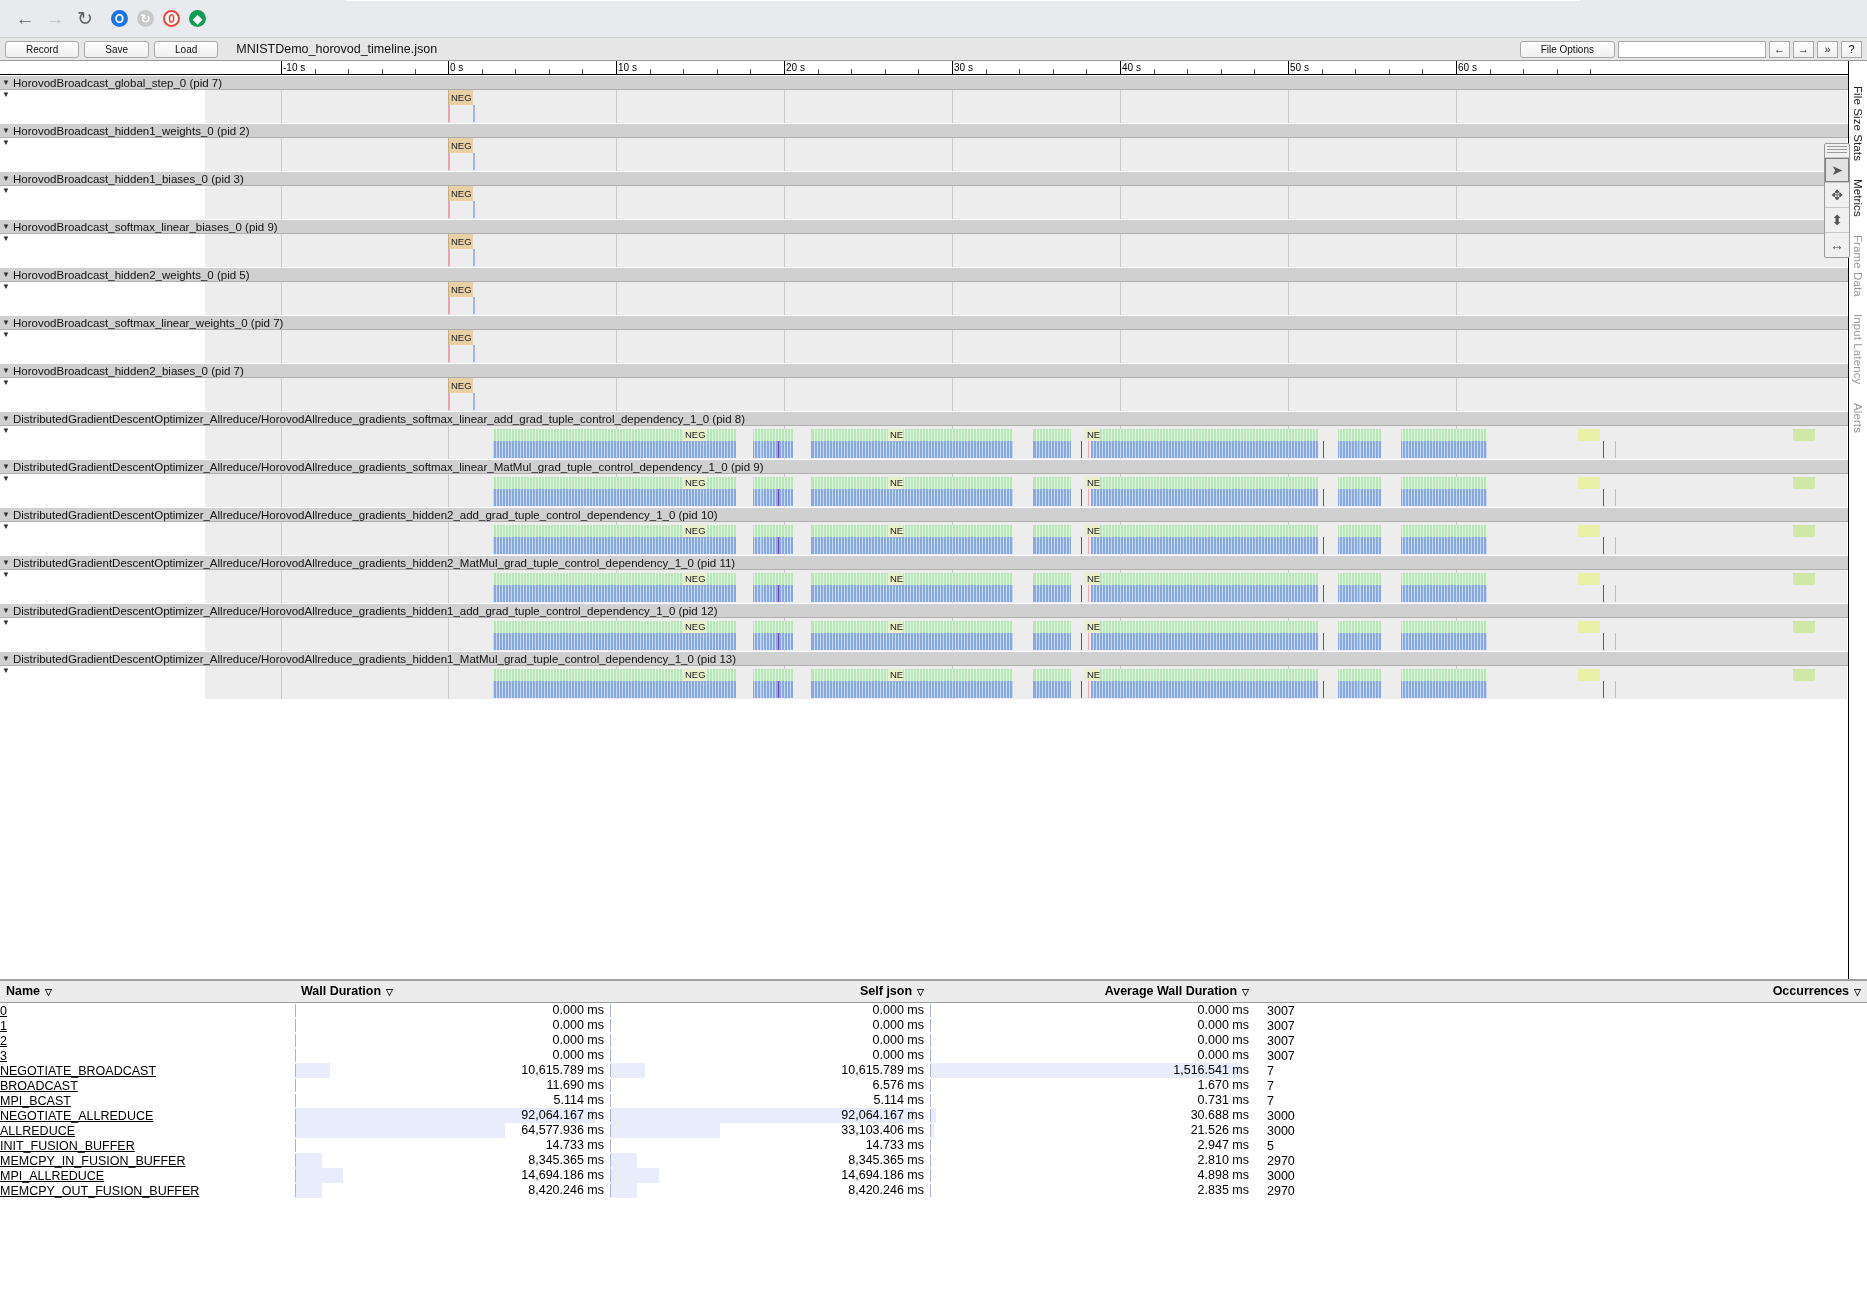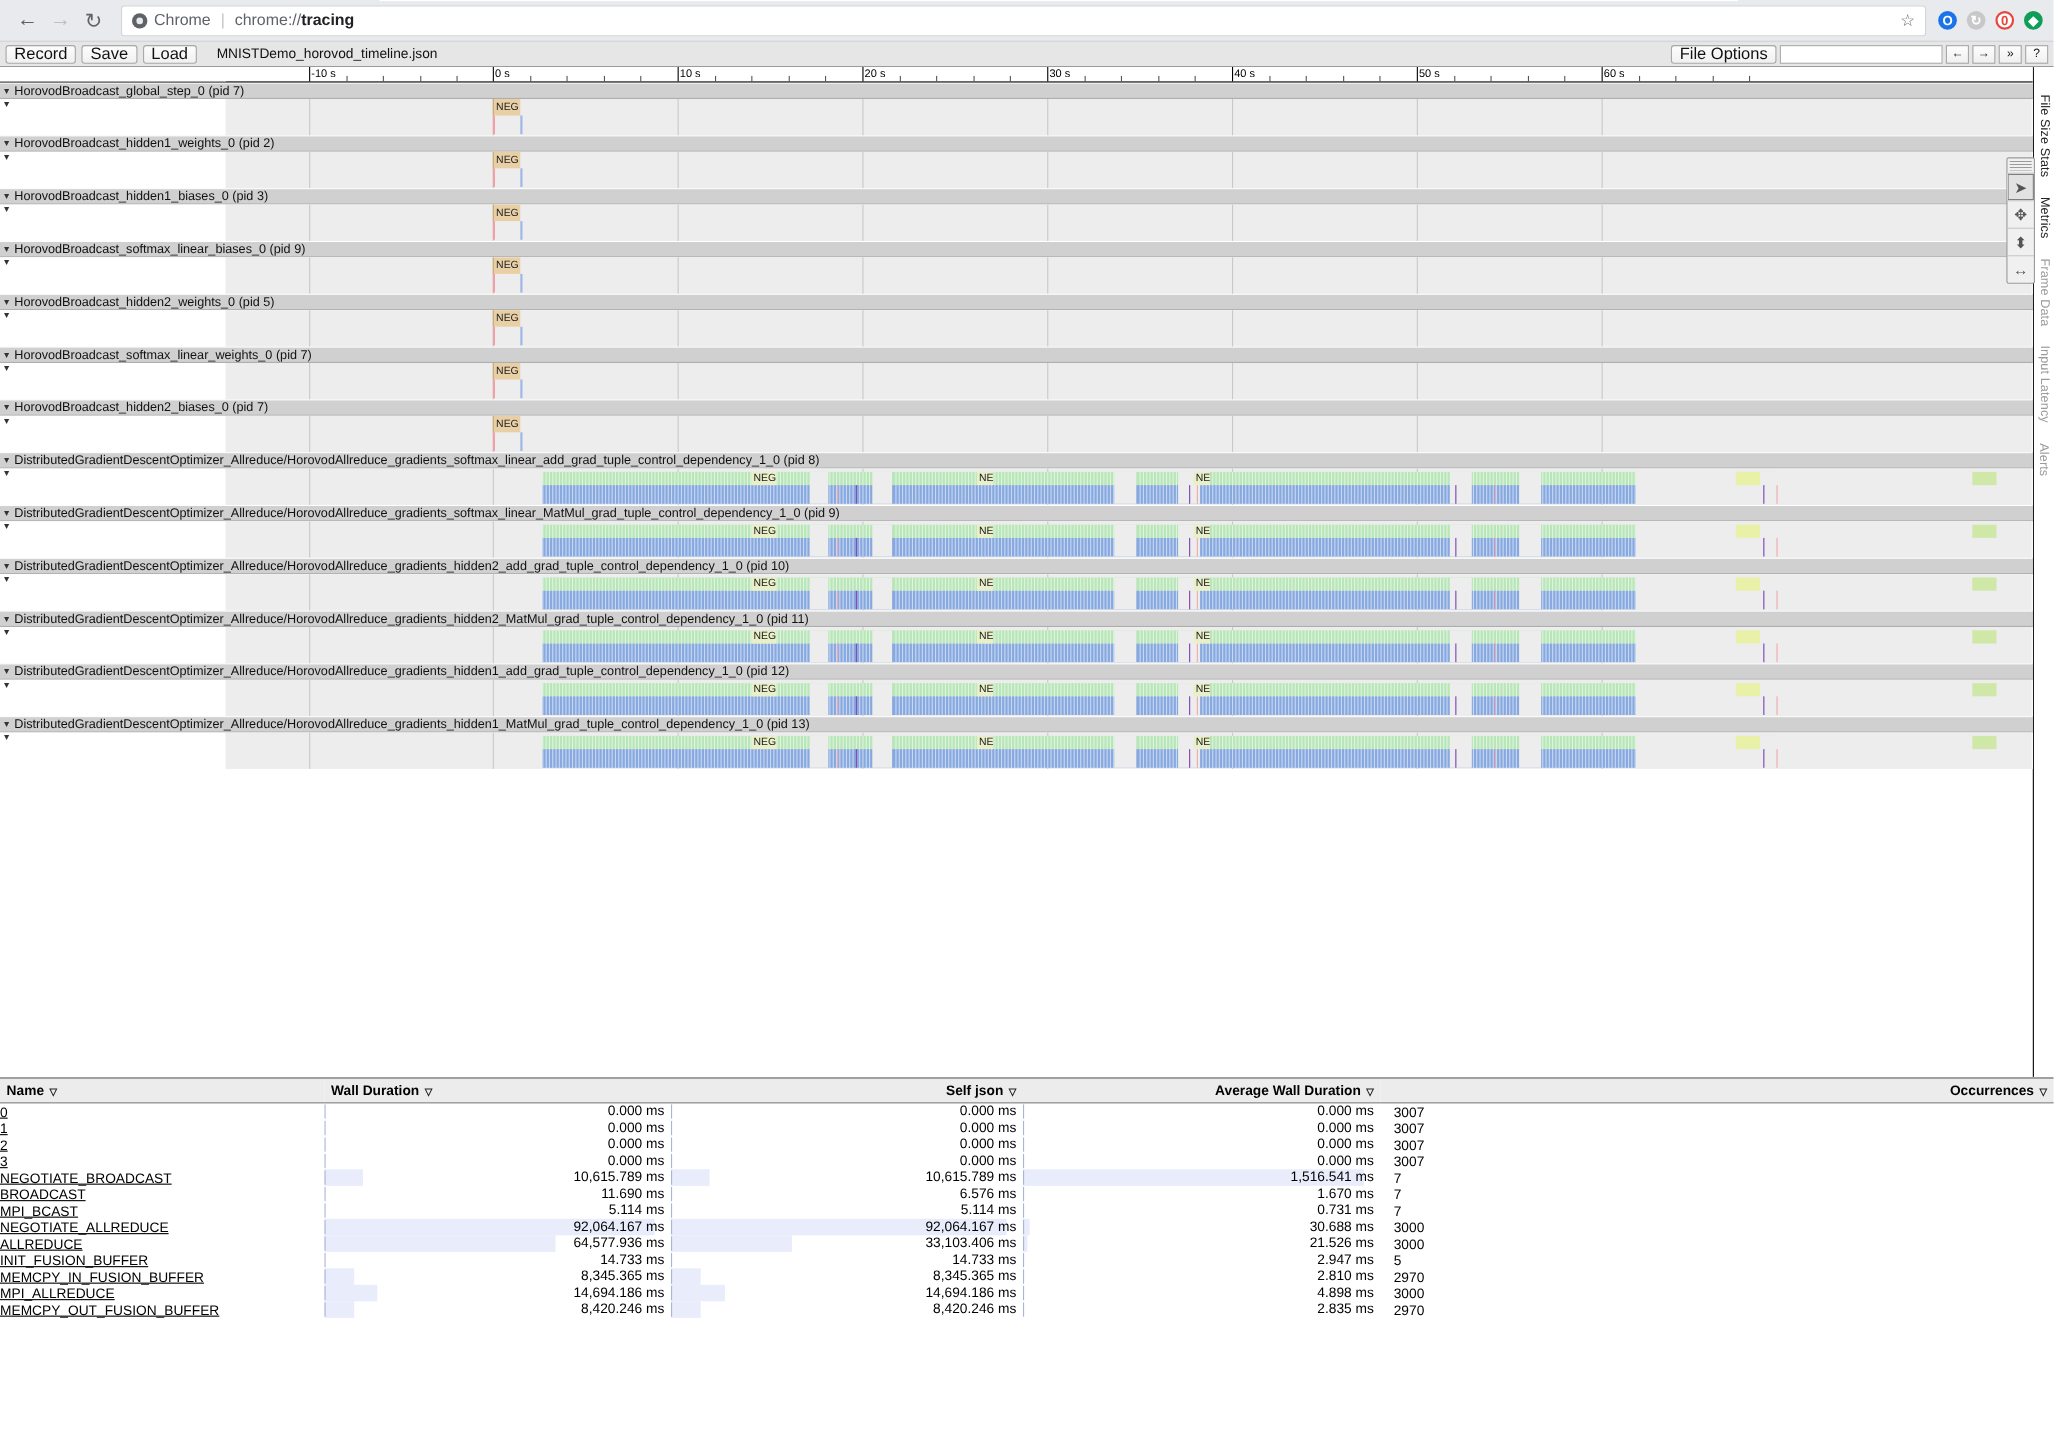--- a/index.html
+++ b/index.html
@@ -59,24 +59,24 @@
   }
 
   
   .trace-toolbar {
     height: 23px; background: #e6e6e6;
     border-bottom: 1px solid #9b9b9b;
     display: flex; align-items: center; padding: 0 5px; gap: 5px;
     font-size: 12px;
   }
   .tb-btn {
-    height: 17px; padding: 0 7px;
+    height: 17px; padding: 0 20px;
     background: linear-gradient(#fdfdfd, #f0f0f0);
     border: 1px solid #a9a9a9; border-radius: 3px;
-    display: flex; align-items: center; font-size: 15px; color: #111;
+    display: flex; align-items: center; font-size: 10px; color: #111;
   }
   .trace-filename { margin-left: 13px; font-size: 12.5px; color: #111; }
   .tb-right { margin-left: auto; display: flex; align-items: center; }
   .search-box {
     width: 148px; height: 17px; background: #fff;
     border: 1px solid #a9a9a9; margin-left: 3px;
   }
   .tb-sq {
     width: 21px; height: 17px;
     background: linear-gradient(#fdfdfd, #f0f0f0);
@@ -204,29 +204,20 @@
   .numtext { position: absolute; right: 6px; top: 0; line-height: 15px; }
 </style>
 </head>
 <body>
 
 <div class="browser-top">
   <div class="tabstrip-stub"></div>
   <div class="nav-btn">←</div>
   <div class="nav-btn disabled">→</div>
   <div class="nav-btn">↻</div>
-  <div class="omnibox">
-    <span class="chrome-badge">
-      <span class="chrome-dot"></span>
-      <span>Chrome</span>
-    </span>
-    <span class="omni-sep">|</span>
-    <span class="omni-url"><span>chrome://</span><b>tracing</b></span>
-    <span class="star-icon">☆</span>
-  </div>
   <div class="ext-icons">
     <span class="ext" style="background:#1a73e8">O</span>
     <span class="ext" style="background:#c8c8c8">↻</span>
     <span class="ext" style="background:#fff;color:#e8453c;border:2px solid #e8453c">0</span>
     <span class="ext" style="background:#0f9d58">◆</span>
   </div>
 </div>
 
 <div class="trace-toolbar">
   <div class="tb-btn">Record</div>

